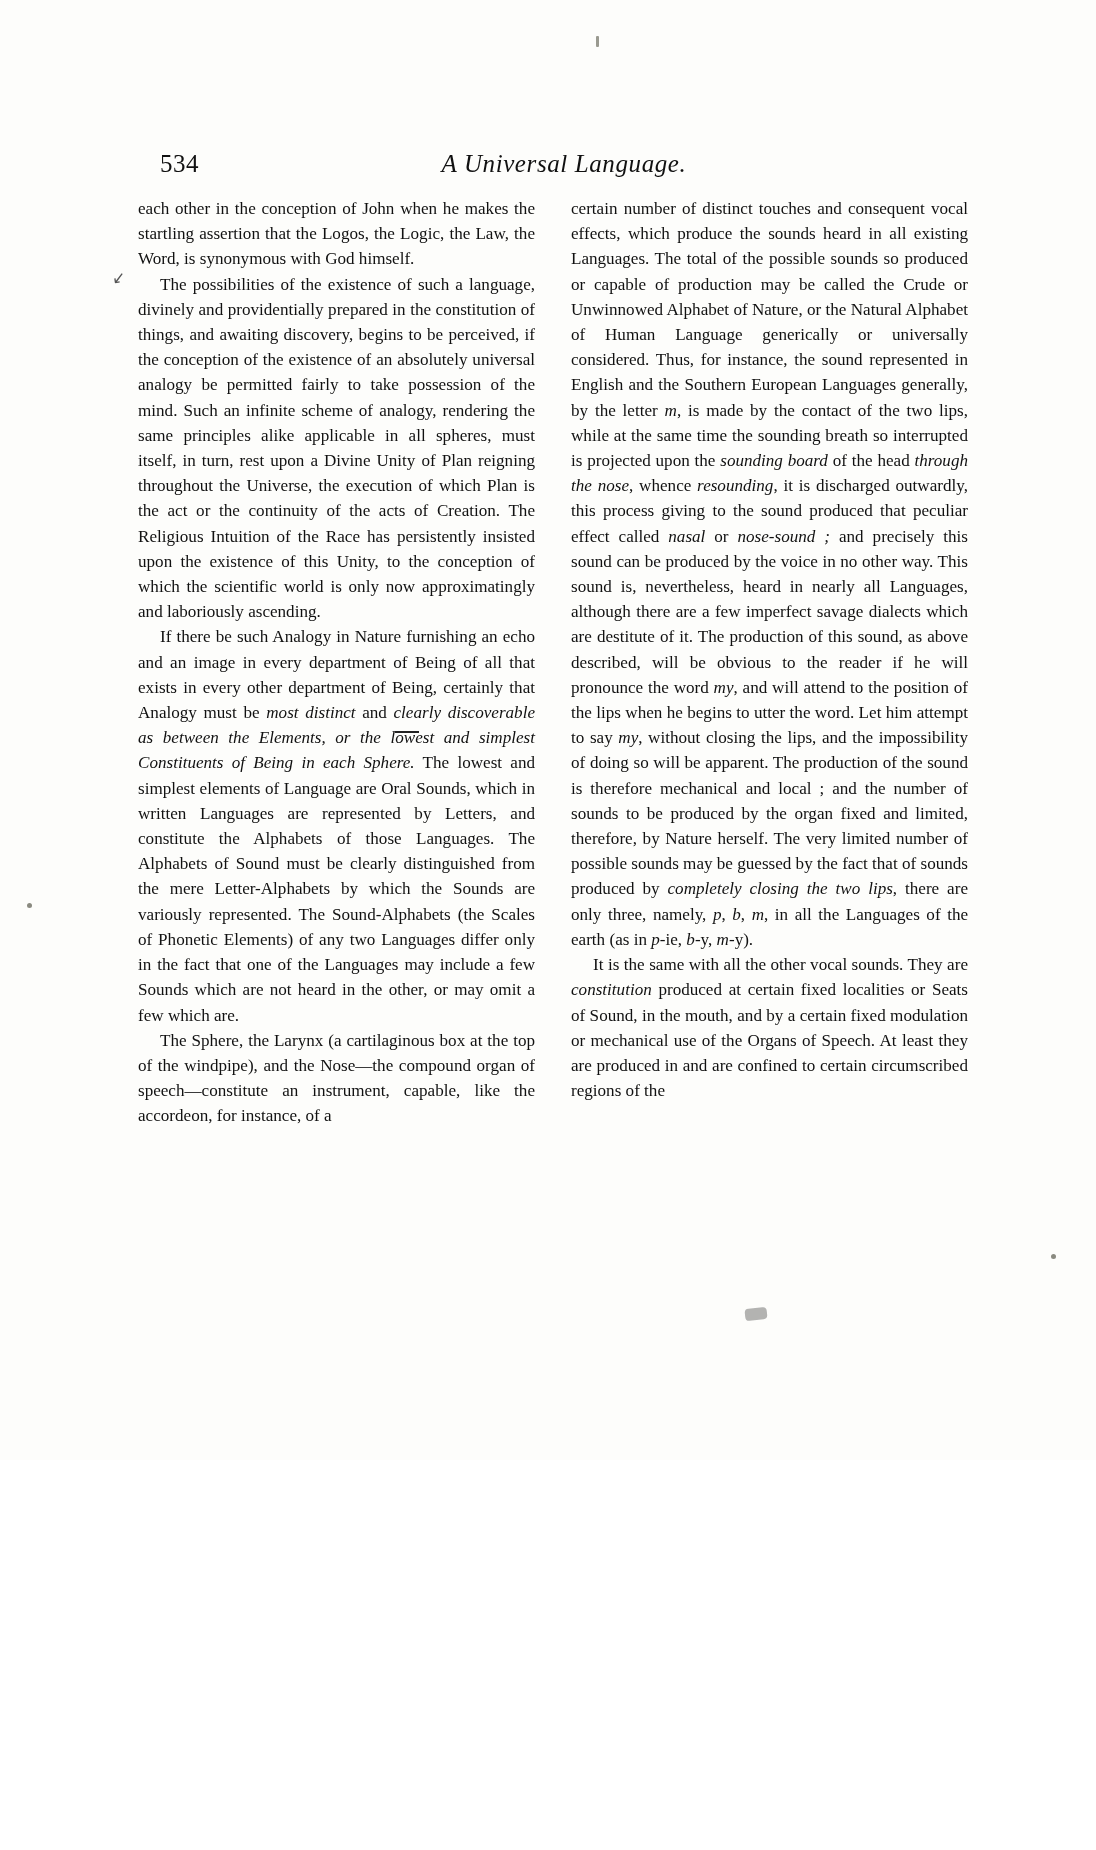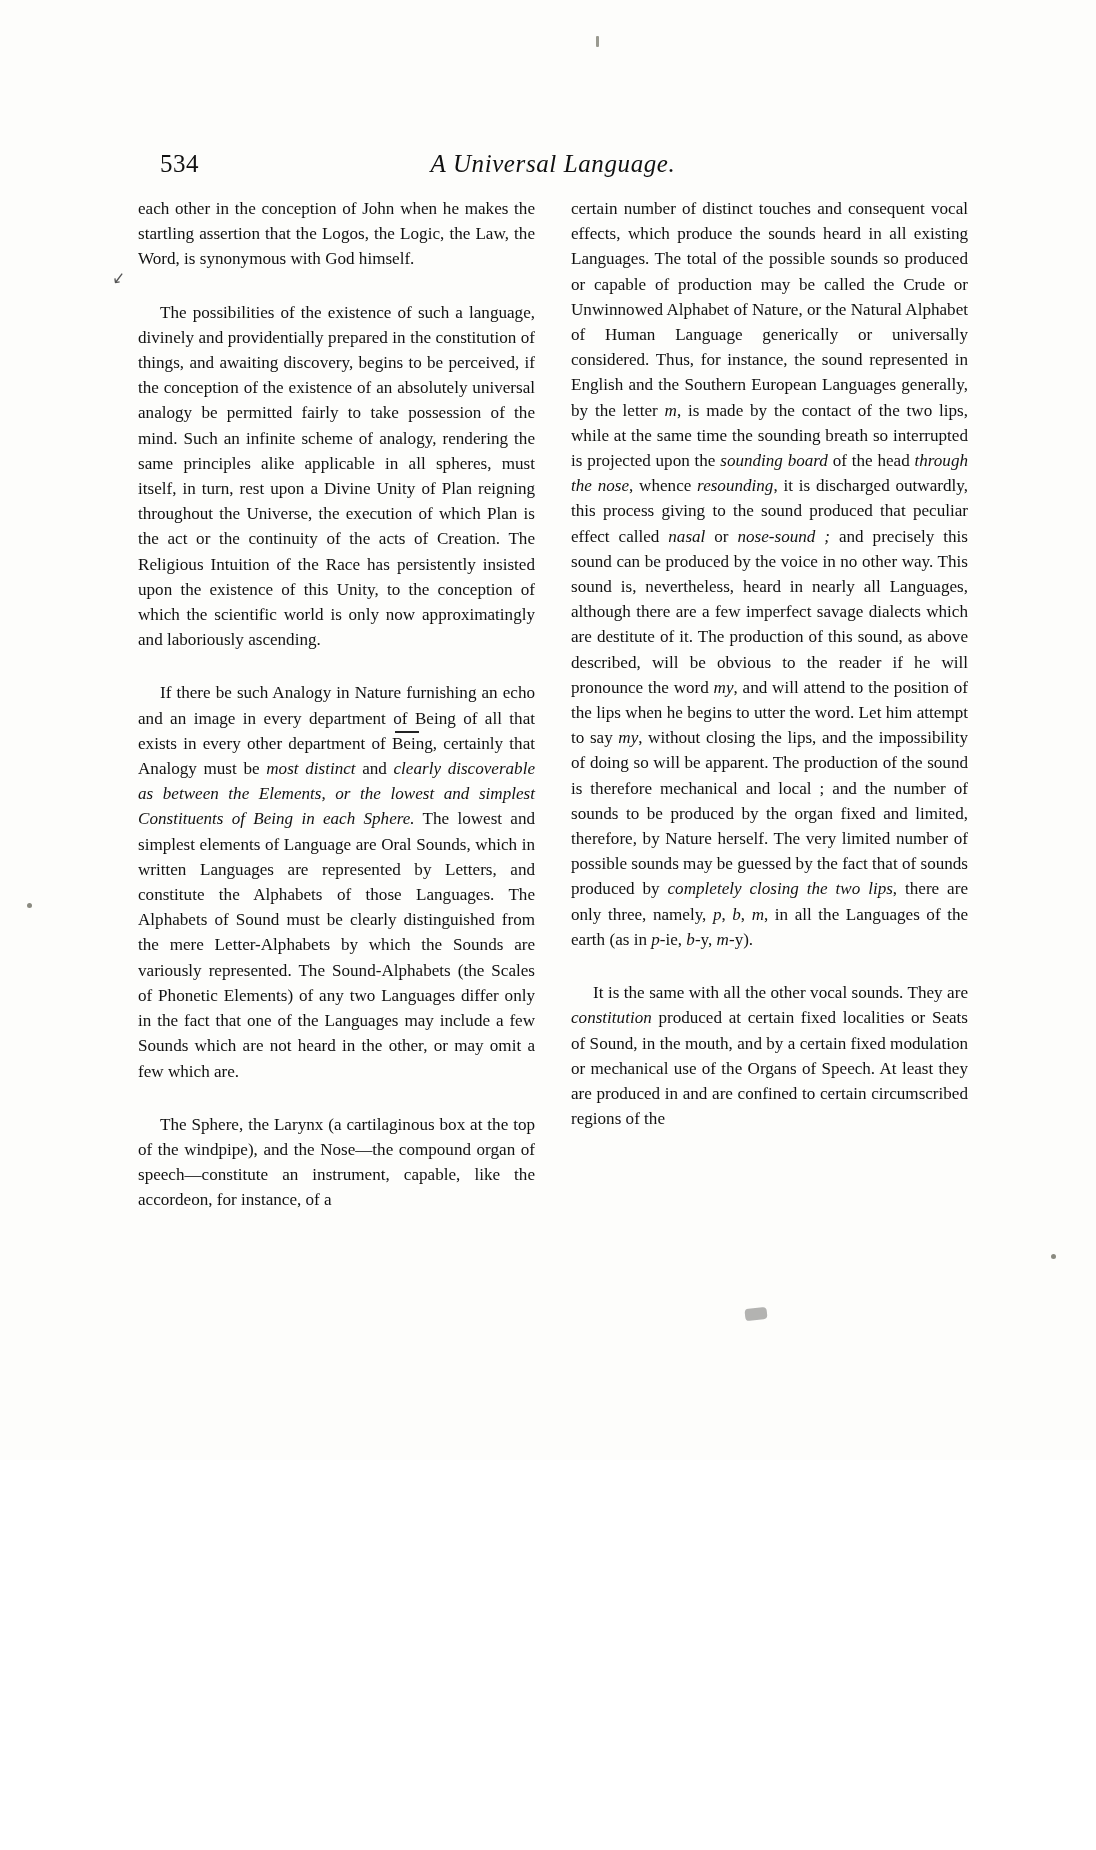--- a/index.html
+++ b/index.html
@@ -31,21 +31,21 @@
   .folio {
     position: absolute;
     left: 30px;
     top: 0;
     font-size: 25px;
     letter-spacing: 0.5px;
     font-family: "Liberation Serif", serif;
   }
   .running-title {
     position: absolute;
-    left: 5px;
+    left: 16px;
     top: 0;
     width: 836px;
     text-align: center;
     font-size: 25px;
     font-style: italic;
     font-family: "Liberation Serif", serif;
     letter-spacing: 0.6px;
   }
   .columns {
     position: absolute;
@@ -63,21 +63,20 @@
     font-size: 17.1px;
     line-height: 25.2px;
     text-align: justify;
     text-justify: inter-word;
     font-family: "Liberation Serif", serif;
     text-indent: 0;
     hyphens: manual;
   }
   .col p.indent {
     text-indent: 22px;
-    margin-top: 28px;
   }
   .col p + p {
     margin-top: 0;
   }
   i { font-style: italic; }
   .mark-left {
     position: absolute;
     left: 112px;
     top: 268px;
     font-size: 16px;

